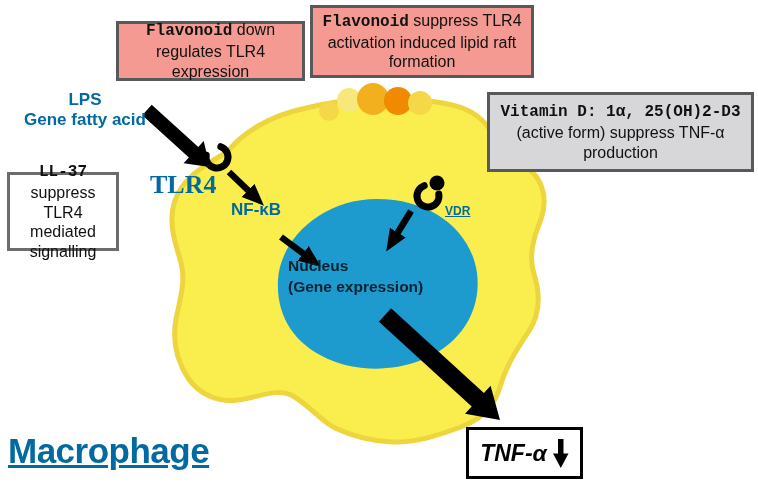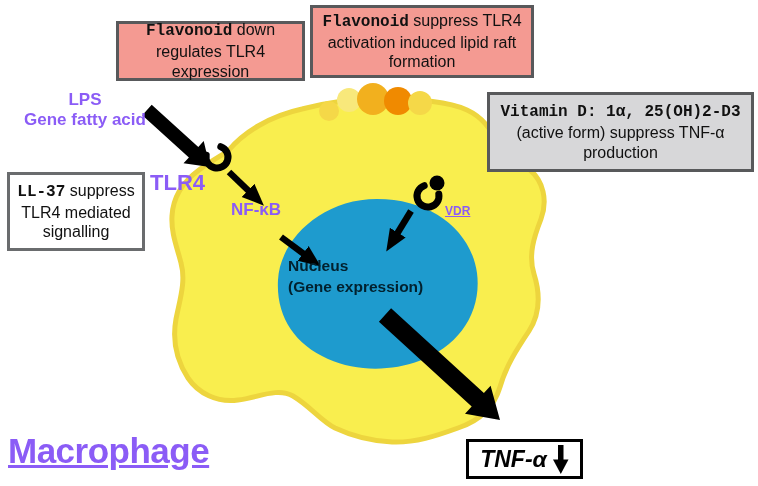--- a/index.html
+++ b/index.html
@@ -14,23 +14,23 @@
   .overlay{position:absolute;z-index:2;box-sizing:border-box;}
   .box{
     display:flex;align-items:center;justify-content:center;
     text-align:center;font-size:16px;line-height:1.24;color:#111;
     padding:3px 5px;
   }
   .box b{font-weight:bold;font-family:Liberation Mono, monospace;}
   .pink{background:#F49A92;border:3px solid #58595B;}
   .gray{background:#D7D7D9;border:3px solid #58595B;}
   .white{background:#ffffff;border:3px solid #6A6C6E;}
-  .lbl{color:#8b5cf6;font-weight:bold;white-space:nowrap;}
+  .lbl{color:#0369a1;font-weight:bold;white-space:nowrap;}
   .lps-block{text-align:center;font-size:17px;line-height:1.15;}
-  .tlr4-lbl{font-size:22px;}
+  .tlr4-lbl{font-size:26px;font-family:Liberation Serif, serif;}
   .mid-lbl{font-size:17px;}
   .vdr-lbl{font-size:12px;text-decoration:underline;}
   .nucleus-text{
     font-weight:bold;font-size:15.5px;line-height:1.35;
     color:#02212e;white-space:nowrap;
   }
   .macro-lbl{font-size:35px;letter-spacing:-0.5px;text-decoration:underline;}
   .tnf-box{
     background:#ffffff;border:3px solid #000;
     display:flex;align-items:center;justify-content:center;gap:5px;
@@ -110,21 +110,21 @@
   </div>
 
   <div class="overlay box pink" style="left:310px;top:5px;width:224px;height:73px;">
     <div><b>Flavonoid</b><span> suppress TLR4 activation induced lipid raft formation</span></div>
   </div>
 
   <div class="overlay box gray" style="left:487px;top:92px;width:267px;height:80px;">
     <div><b>Vitamin D: 1α, 25(OH)2-D3</b><span> (active form) suppress TNF-α production</span></div>
   </div>
 
-  <div class="overlay box white" style="left:7px;top:172px;width:138px;height:79px;">
+  <div class="overlay box white" style="left:7px;top:172px;width:112px;height:79px;">
     <div><b>LL-37</b><span> suppress TLR4 mediated signalling</span></div>
   </div>
 
   <div class="overlay lps-block" style="left:10px;top:90px;width:150px;">
     <div class="lbl">LPS</div>
     <div class="lbl">Gene fatty acid</div>
   </div>
 
   <div class="overlay lbl tlr4-lbl" style="left:150px;top:170px;">TLR4</div>
 
@@ -133,21 +133,21 @@
 
   <div class="overlay nucleus-text" style="left:288px;top:256px;width:180px;">
     <div>Nucleus</div>
     <div>(Gene expression)</div>
   </div>
 
   <div class="overlay lbl vdr-lbl" style="left:445px;top:204px;">VDR</div>
 
   <div class="overlay lbl macro-lbl" style="left:8px;top:431px;">Macrophage</div>
 
-  <div class="overlay tnf-box" style="left:466px;top:439px;width:117px;height:40px;">
+  <div class="overlay tnf-box" style="left:466px;top:427px;width:117px;height:52px;">
     <span class="tnf-label">TNF-α</span>
     <svg width="17" height="31" viewBox="0 0 17 31">
       <rect x="6" y="1" width="5.5" height="16" fill="#000"></rect>
       <polygon points="1,15.5 16.5,15.5 8.8,30" fill="#000"></polygon>
     </svg>
   </div>
 
 </div>
 
 </body></html>

